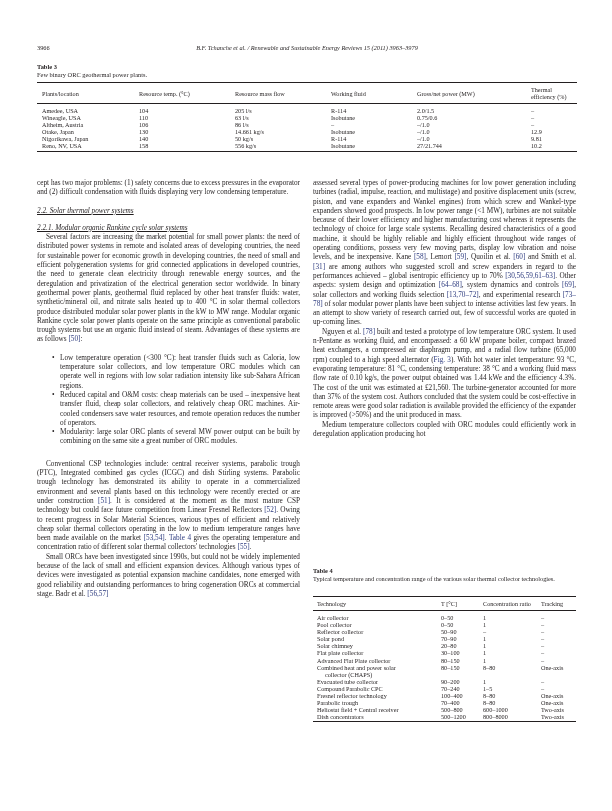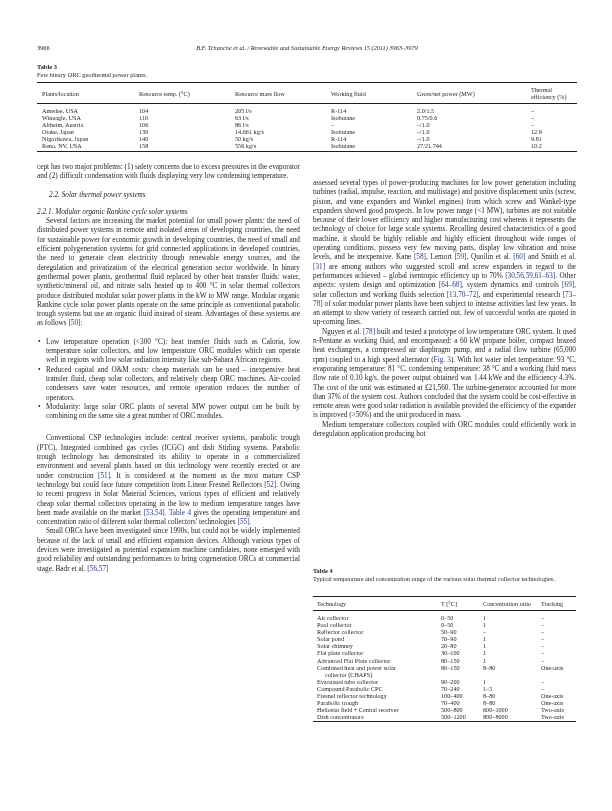--- a/index.html
+++ b/index.html
@@ -10,29 +10,29 @@
   .running-head .jr { position:absolute; left:0; width:540px; text-align:center; font-style:italic; }
   .t3cap { position:absolute; left:37px; top:63px; font-size:6.4px; line-height:8px; }
   .t3cap .lbl { font-weight:bold; display:block; }
   table { border-collapse:collapse; font-size:6.2px; }
   .t3 { position:absolute; left:37px; top:82px; width:540px; }
   .t3 th { font-weight:normal; text-align:left; padding:3px 5px 3px 5px; border-top:0.8px solid #231f20; border-bottom:0.6px solid #231f20; }
   .t3 td { padding:0 5px; line-height:7.1px; }
   .t3 tr.first td { padding-top:3px; }
   .t3 tr.last td { padding-bottom:1px; border-bottom:0.8px solid #231f20; }
   .col { position:absolute; font-size:7.25px; line-height:9.3px; text-align:justify; }
-  .colL { left:37px; top:163px; width:263px; }
+  .colL { left:37px; top:179px; width:263px; }
   .colR { left:313px; top:179px; width:263px; }
   .col p { margin:0; text-indent:9px; }
   .col p.noind { text-indent:0; }
-  .sec { font-style:italic; margin:9px 0 8px 12px; }
-  .subsec { font-style:italic; }
+  .sec { font-style:italic; margin:9px 0 8px 0;text-decoration:underline; }
+  .subsec { font-style:italic;text-decoration:underline; }
   .ref { color:#2d3b7f; }
   ul { margin:9px 0 13px 0; padding:0 0 0 9px; list-style:none; }
-  ul li { position:relative; }
+  ul li { position:relative;margin-left:14px; }
   ul li::before { content:"\2022"; position:absolute; left:-8px; }
   .t4cap { position:absolute; left:313px; top:567px; width:263px; font-size:6.3px; line-height:7.6px; }
   .t4cap .lbl { font-weight:bold; display:block; }
   .t4 { position:absolute; left:313px; top:596px; width:263px; }
   .t4 th { font-weight:normal; text-align:left; vertical-align:top; padding:3px 2px 3px 4px; border-top:0.8px solid #231f20; border-bottom:0.6px solid #231f20; line-height:7px; }
   .t4 td { padding:0 2px 0 4px; line-height:7.1px; vertical-align:top; }
   .t4 tr.first td { padding-top:3px; }
   .t4 tr.last td { padding-bottom:1px; border-bottom:0.8px solid #231f20; }
   .t4 td.tech .ind { padding-left:8px; display:block; }
 </style>

